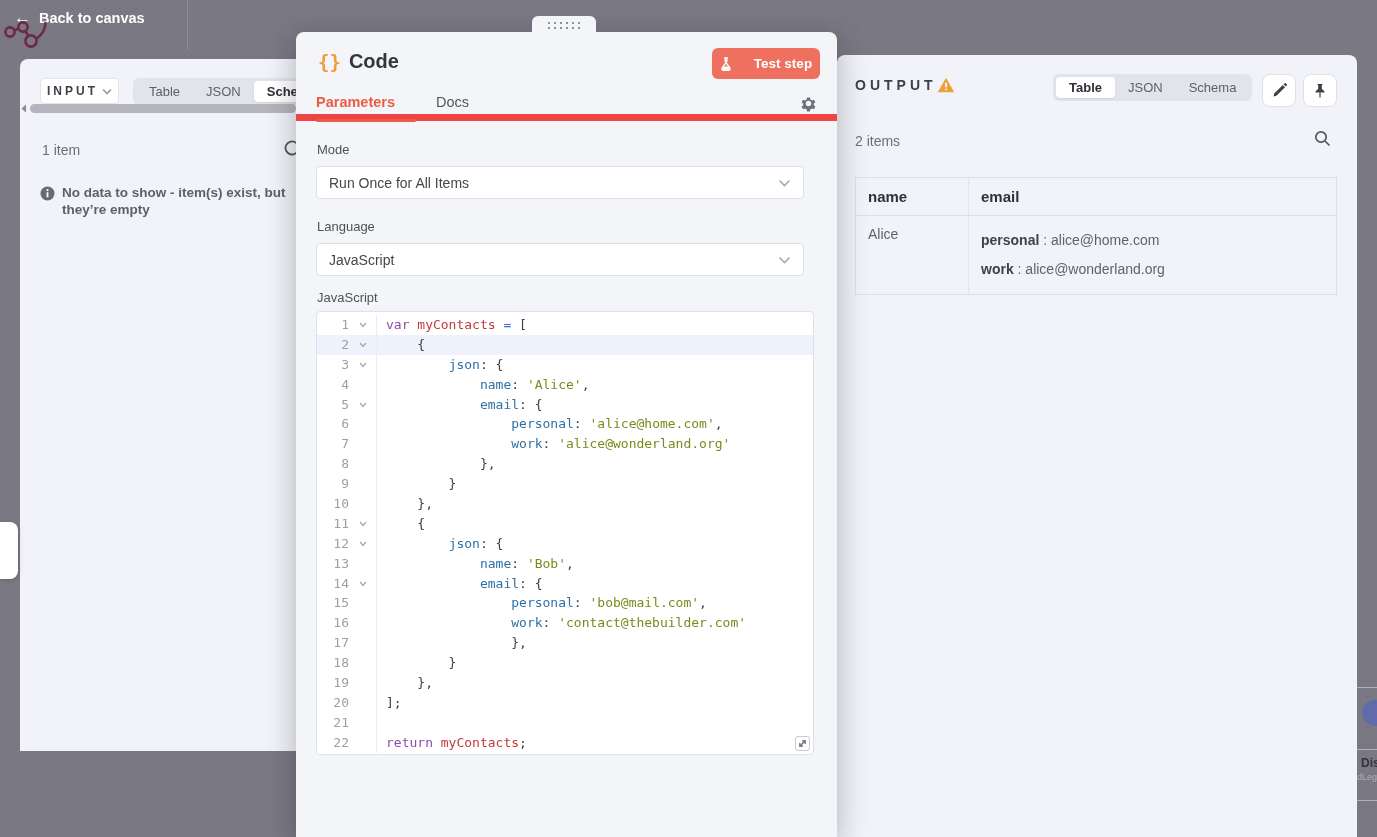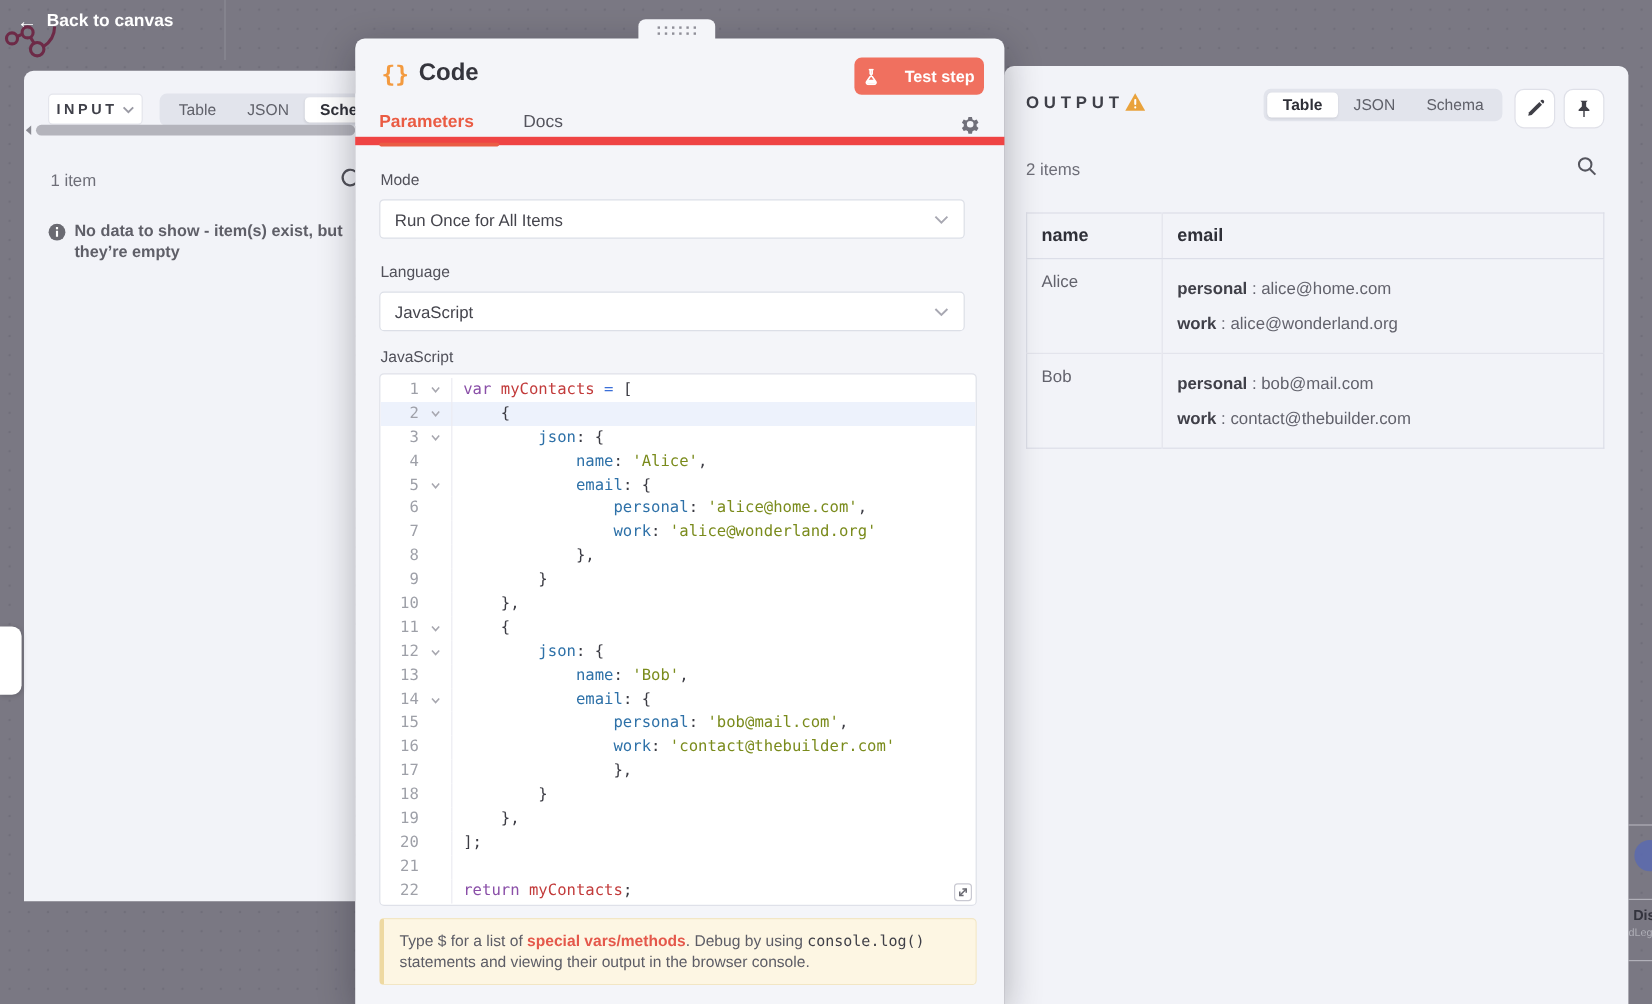--- a/index.html
+++ b/index.html
@@ -213,27 +213,20 @@
         </tr>
       </thead>
     <tbody id="output-table-body">
         <tr>
           <td>Alice</td>
           <td>
             <div class="email-line"><b>personal</b> : alice@home.com</div>
             <div class="email-line"><b>work</b> : alice@wonderland.org</div>
           </td>
         </tr>
-        <tr>
-          <td>Bob</td>
-          <td>
-            <div class="email-line"><b>personal</b> : bob@mail.com</div>
-            <div class="email-line"><b>work</b> : contact@thebuilder.com</div>
-          </td>
-        </tr>
       </tbody>
   </table>
 </div>
 
 <div id="modal">
   <div class="drag-tab">
     <div class="drag-dots">
       <i></i>
         <i></i>
         <i></i>
@@ -473,23 +466,20 @@
       </div>
     <div class="resize-grip">
       <svg width="11" height="11" viewBox="0 0 11 11">
         <line x1="2.8" y1="8.2" x2="8.2" y2="2.8" stroke="#6a6a72" stroke-width="1.3"></line>
         <polyline points="8.2,6 8.2,2.8 5,2.8" fill="none" stroke="#6a6a72" stroke-width="1.3"></polyline>
         <polyline points="2.8,5 2.8,8.2 6,8.2" fill="none" stroke="#6a6a72" stroke-width="1.3"></polyline>
       </svg>
     </div>
   </div>
 
-  <div class="hint-box">
-    <span>Type $ for a list of </span><a>special vars/methods</a><span>. Debug by using </span><code>console.log()</code><span> statements and viewing their output in the browser console.</span>
-  </div>
 </div>
 
 <div class="left-tab"></div>
 <div class="canvas-fragment">
   <div class="frag-line" style="top:7px"></div>
   <div class="frag-circle"></div>
   <div class="frag-line" style="top:69px"></div>
   <div class="frag-t1">Dis</div>
   <div class="frag-t2">dLega</div>
   <div class="frag-line" style="top:120px"></div>

